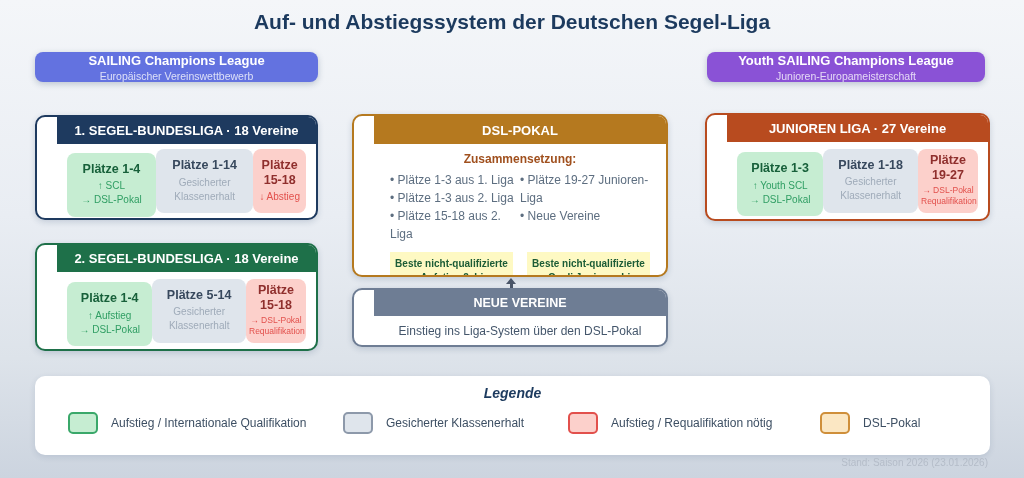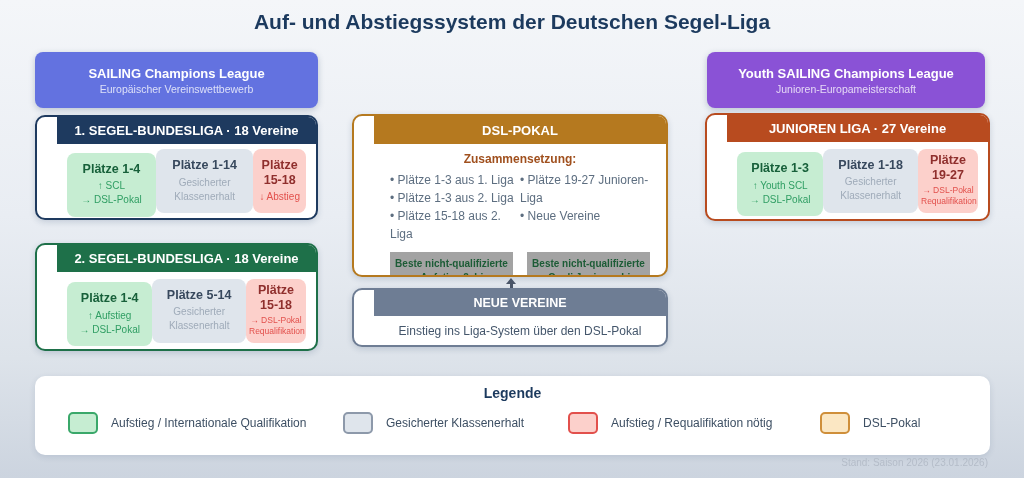--- a/index.html
+++ b/index.html
@@ -8,21 +8,21 @@
   .page {
     position:relative; width:1024px; height:478px; overflow:hidden;
     background:linear-gradient(180deg, #f4f6f9 0%, #e9edf3 45%, #dde3ea 75%, #ccd4df 100%);
   }
   .page-title {
     position:absolute; top:10px; left:0; width:100%;
     text-align:center; font-size:21px; font-weight:bold; color:#1c3a5e;
   }
   
   .pill {
-    position:absolute; height:56px; border-radius:8px;
+    position:absolute; height:30px; border-radius:8px;
     display:flex; flex-direction:column; justify-content:center; align-items:center;
     box-shadow:0 2px 6px rgba(30,58,95,0.25);
   }
   .pill .pill-title { font-size:13px; font-weight:bold; color:#ffffff; }
   .pill .pill-sub { font-size:10.5px; color:rgba(255,255,255,0.78); margin-top:2px; }
   .pill-scl { left:35px; top:52px; width:283px; background:#6372e0; }
   .pill-youth { left:707px; top:52px; width:278px; background:#8a52d6; }
 
   
   .box-container {
@@ -64,21 +64,21 @@
   
   .dsl { left:352px; top:114px; width:316px; height:163px; border-color:#b5791f; }
   .dsl .box-header { background:#b5791f; height:28px; }
   .dsl-sub { text-align:center; font-size:12px; font-weight:bold; color:#a0501e; margin-top:8px; }
   .dsl-cols { display:flex; padding:5px 16px 0 16px; }
   .dsl-col { width:50%; list-style:none; }
   .dsl-col li { font-size:12px; color:#5d6e80; line-height:1.5; }
   .dsl-col li::before { content:"• "; color:#5d6e80; }
   .dsl-notes { display:flex; gap:14px; margin:9px 16px 0 16px; }
   .dsl-note {
-    flex:1; background:#a3a3a3; border-radius:0; text-align:center;
+    flex:1; background:#fef9c3; border-radius:0; text-align:center;
     padding:5px 2px; font-size:10px; font-weight:bold; color:#1c5c36; line-height:1.4;
   }
 
   
   .connector { position:absolute; left:504px; top:278px; width:14px; height:11px; }
   .connector .head {
     position:absolute; top:0; left:2px; width:0; height:0;
     border-left:5px solid transparent; border-right:5px solid transparent;
     border-bottom:6px solid #4a5568;
   }
@@ -92,21 +92,21 @@
   .neue-body {
     height:calc(100% - 26px); display:flex; align-items:center; justify-content:center;
     font-size:12px; color:#44566b;
   }
 
   
   .legend {
     position:absolute; left:35px; top:376px; width:955px; height:79px;
     background:#ffffff; border-radius:10px; box-shadow:0 2px 6px rgba(30,58,95,0.12);
   }
-  .legend-title { text-align:center; margin-top:9px; font-size:14px; font-weight:bold; color:#1c3a5e; }
+  .legend-title { text-align:center; margin-top:9px; font-size:14px; font-weight:bold; color:#1c3a5e;font-style:italic; }
   .legend-item { position:absolute; top:36px; display:flex; align-items:center; }
   .legend-item-1 { left:33px; } .legend-item-2 { left:308px; }
   .legend-item-3 { left:533px; } .legend-item-4 { left:785px; }
   .swatch { width:30px; height:22px; border-radius:5px; border:2px solid; margin-right:13px; }
   .swatch-green  { background:#c6edd2; border-color:#3aa86a; }
   .swatch-gray   { background:#dfe5ec; border-color:#8d99aa; }
   .swatch-red    { background:#fcd0cb; border-color:#e2504c; }
   .swatch-orange { background:#fbe7c3; border-color:#cf8f3a; }
   .legend-label { font-size:12px; color:#3d4f63; }
 

